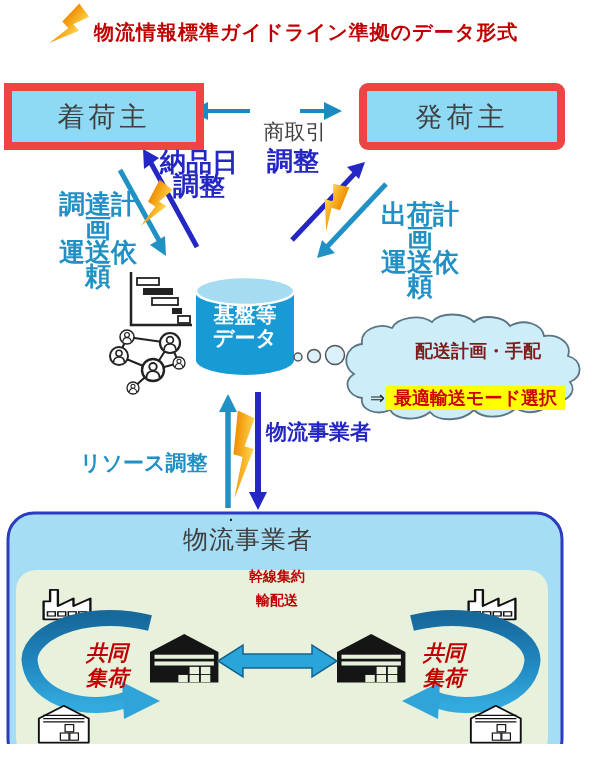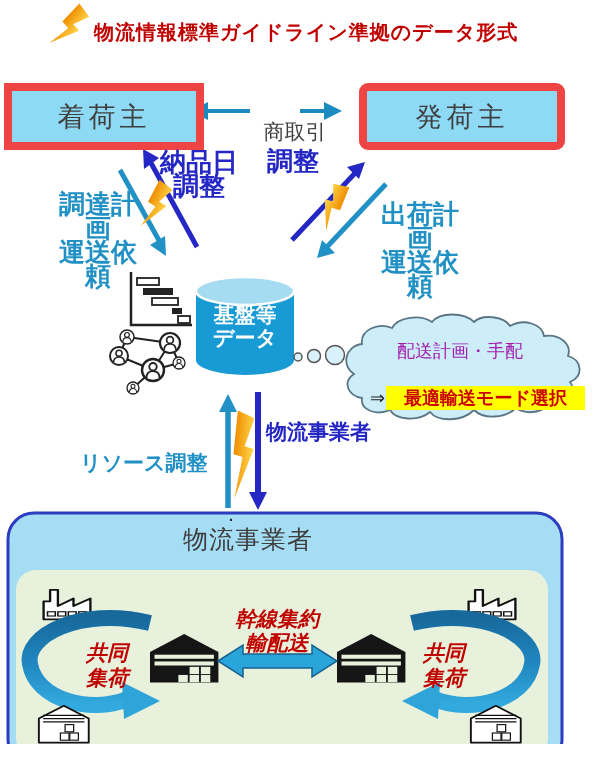--- a/index.html
+++ b/index.html
@@ -21,31 +21,31 @@
   }
   #consignee-box { left:4px;  width:184px; }
   #shipper-box   { left:359px; width:190px;border-radius:9px; }
   #trade-label { left:240px; top:100px; width:110px; text-align:center; font-size:21px; color:#3f3f3f; font-weight:400;margin-top:18px; }
   .flow2 { position:absolute; text-align:center; font-size:26px; line-height:24px; font-weight:700; }
   #delivery-date-label { left:160px; top:150px; width:78px; }
   #procurement-label   { left:30px;  top:192px; width:92px;margin-left:22px; }
   #ship-date-label     { left:254px; top:149px; width:78px; }
   #shipping-plan-label { left:374px; top:202px; width:92px; }
   #platform-label { left:196px; top:303px; width:98px; text-align:center; font-size:21px; line-height:23px; font-weight:700; }
-  .cloud-line { position:absolute; width:144px; text-align:left; font-size:18px; color:#a21caf; font-weight:400; }
+  .cloud-line { position:absolute; width:144px; text-align:right; font-size:18px; color:#7f1d1d; font-weight:700; }
   #cloud-line1 { left:397px; top:339px; }
   #cloud-line2 { left:397px; top:362px; }
   #cloud-line3 { position:absolute; left:370px; top:386px; font-size:18px; display:flex; align-items:baseline; }
   #cloud-line3 .prefix { color:#222222; margin-right:1px; }
-  #cloud-line3 .hl { background:#ffff00; color:#cc0000; font-weight:700; padding:0 18px; }
+  #cloud-line3 .hl { background:#ffff00; color:#cc0000; font-weight:700; padding:0 8px; }
   #resource-adjust-label { left:266px; top:418px; font-size:21px; }
   #free-resource-label   { left:80px;  top:449px; font-size:21px; }
   #operator-title { left:178px; top:523px; width:135px; text-align:right; font-size:25px; color:#3f3f3f; font-weight:400; letter-spacing:1px; }
   #operator-dot { position:absolute; left:229px; top:508px; font-size:14px; color:#222; font-weight:700; }
-  #trunk-label { left:228px; top:607px; width:98px; font-size:21px; line-height:24px;font-style:italic; }
+  #trunk-label { left:228px; top:564px; width:98px; font-size:14px; line-height:24px; }
   .joint { width:54px; font-size:21px; line-height:25px; top:640px;font-style:italic; }
   #joint-left  { left:80px; }
   #joint-right { left:417px; }
 </style>
 </head>
 <body>
 
 <div class="canvas">
 
   <svg class="diagram" width="600" height="773" viewBox="0 0 600 773">

